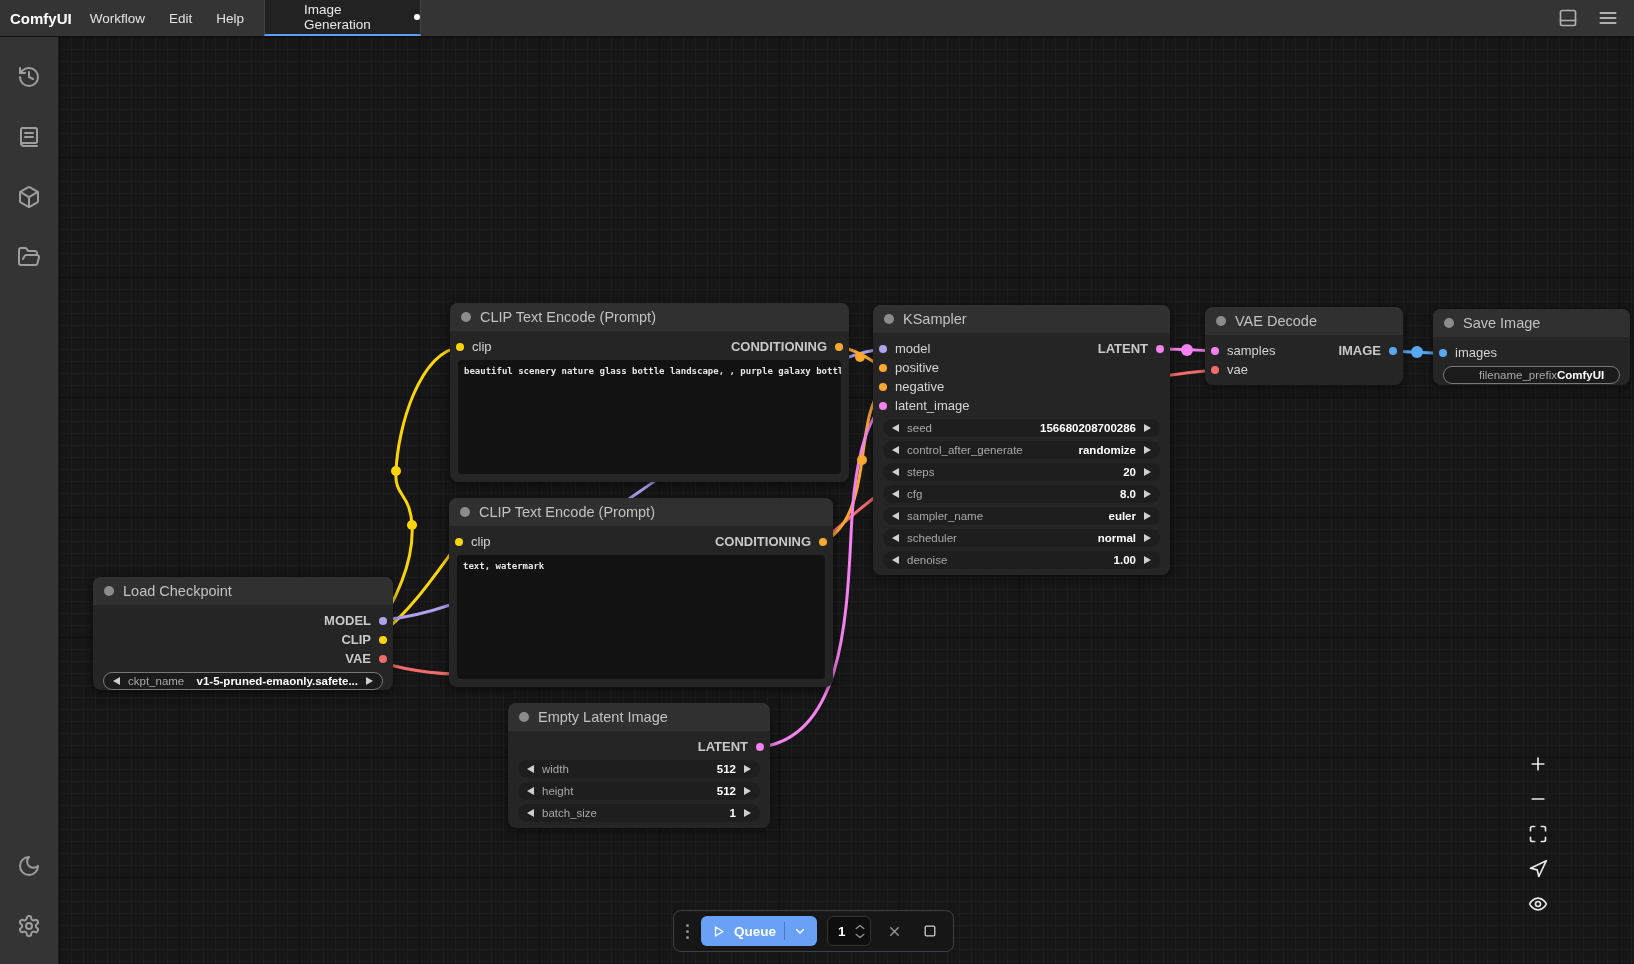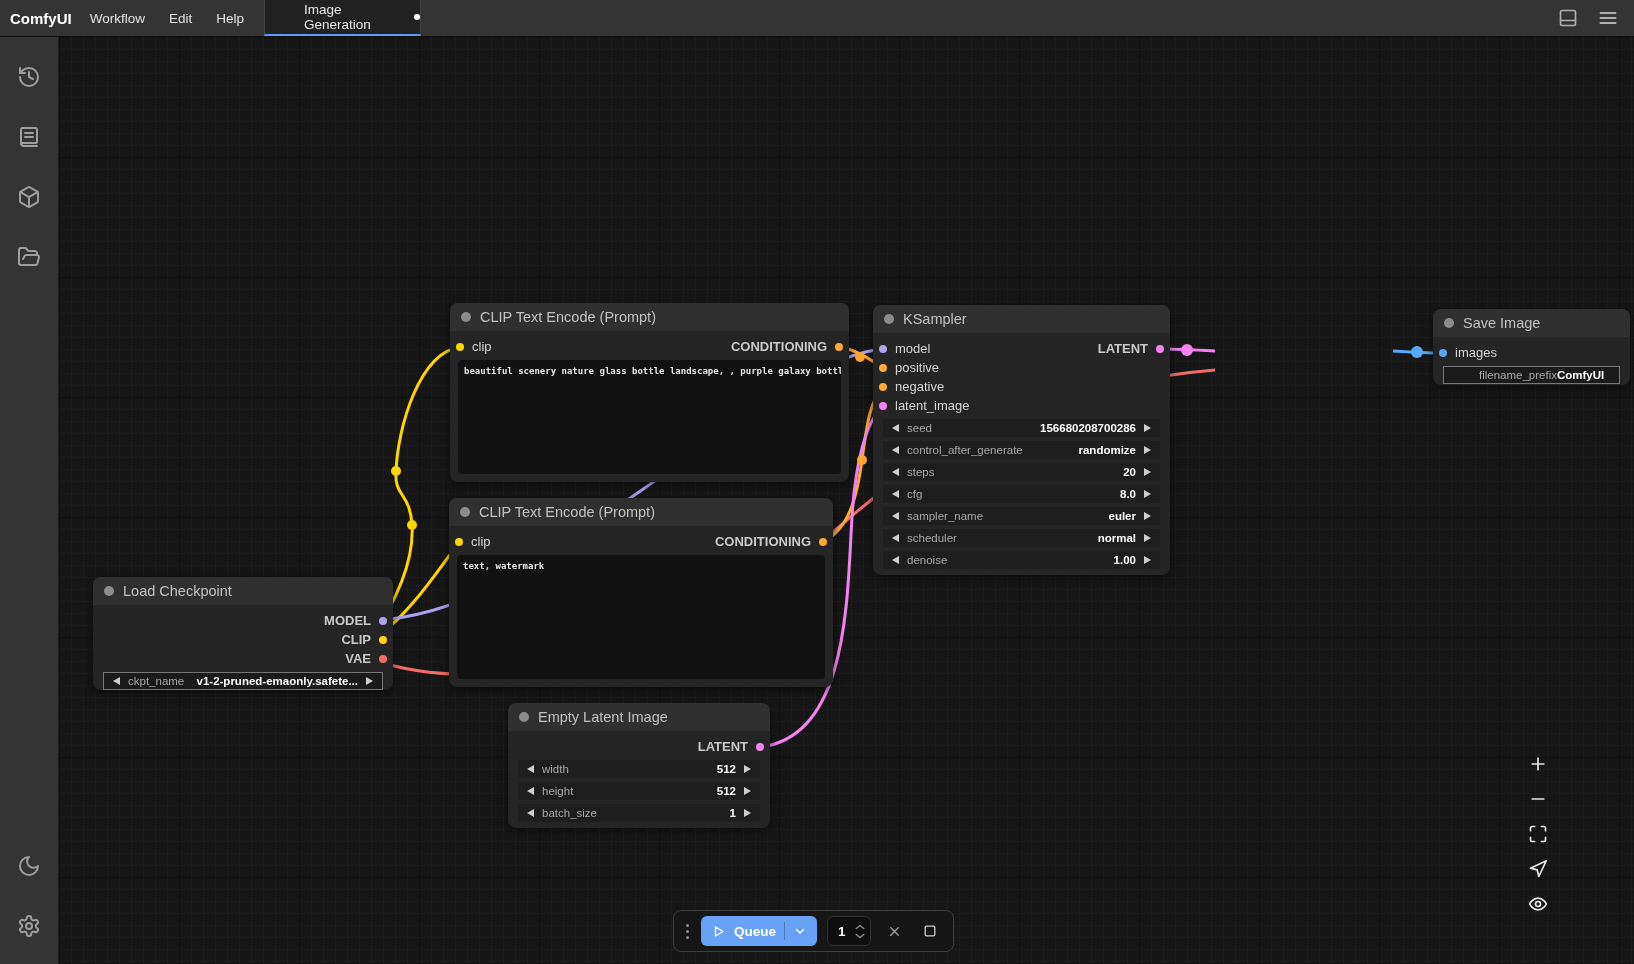--- a/index.html
+++ b/index.html
@@ -55,21 +55,21 @@
   .node-title { color:#c2c2c2; font-size:14.5px; white-space:nowrap; }
   .node-body { display:flex; flex-direction:column; flex:1; padding-top:6px; }
   .slot-row { height:19px; display:flex; align-items:center; padding:0 6px; font-size:13px; }
   .slot-dot { width:8px; height:8px; border-radius:50%; flex:none; cursor:crosshair; }
   .in-label { color:#d4d4d4; margin-left:8px; }
   .out-label { color:#c9c9c9; font-weight:600; margin-right:8px; }
   .flex-sp { flex:1; }
   .d-model{background:#b0a0f0}.d-clip{background:#ffd500}.d-vae{background:#f26c6c}
   .d-cond{background:#ffa931}.d-latent{background:#f582ee}.d-image{background:#58a8f5}
 
-  .widget { height:18px; margin:4px 10px 0; background:#1e1e1e; border-radius:0; display:flex;
+  .widget { height:18px; margin:4px 10px 0; background:#1e1e1e; border-radius:9px; display:flex;
     align-items:center; padding:0 9px; font-size:11.5px; cursor:pointer; }
   .widget.bordered { background:#1b1b1b; border:1px solid #787878; }
   .arrow-l { width:0; height:0; border-top:4px solid transparent; border-bottom:4px solid transparent;
     border-right:7px solid #cfcfcf; flex:none; }
   .arrow-r { width:0; height:0; border-top:4px solid transparent; border-bottom:4px solid transparent;
     border-left:7px solid #cfcfcf; flex:none; }
   .w-label { color:#a8a8a8; margin-left:8px; white-space:nowrap; }
   .w-value { margin-left:auto; margin-right:8px; color:#ffffff; font-weight:bold; white-space:nowrap; }
   .w-value.noarrow { margin-right:14px; }
   .w-label.wide { margin-left:26px; }
@@ -219,21 +219,21 @@
           <span class="out-label">CLIP</span>
           <span class="slot-dot d-clip"></span>
         </div>
         <div class="slot-row" style="justify-content:flex-end">
           <span class="out-label">VAE</span>
           <span class="slot-dot d-vae"></span>
         </div>
         <div class="widget bordered">
           <span class="arrow-l"></span>
           <span class="w-label">ckpt_name</span>
-          <span class="w-value">v1-2-pruned-emaonly.safete...</span>
+          <span class="w-value">v1-5-pruned-emaonly.safete...</span>
           <span class="arrow-r"></span>
         </div>
       </div>
     </div>
 
     <div class="node" style="left:391px; top:266px; width:399px; height:179px;">
       <div class="node-header">
         <span class="status-dot"></span>
         <span class="node-title">CLIP Text Encode (Prompt)</span>
       </div>
@@ -329,20 +329,39 @@
         </div>
         <div class="widget">
           <span class="arrow-l"></span>
           <span class="w-label">denoise</span>
           <span class="w-value">1.00</span>
           <span class="arrow-r"></span>
         </div>
       </div>
     </div>
 
+    <div class="node" style="left:1146px; top:270px; width:198px; height:78px;">
+      <div class="node-header">
+        <span class="status-dot"></span>
+        <span class="node-title">VAE Decode</span>
+      </div>
+      <div class="node-body">
+        <div class="slot-row">
+          <span class="slot-dot d-latent"></span>
+          <span class="in-label">samples</span>
+          <span class="flex-sp"></span>
+          <span class="out-label">IMAGE</span>
+          <span class="slot-dot d-image"></span>
+        </div>
+        <div class="slot-row">
+          <span class="slot-dot d-vae"></span>
+          <span class="in-label">vae</span>
+        </div>
+      </div>
+    </div>
 
     <div class="node" style="left:1374px; top:272px; width:197px; height:76px;">
       <div class="node-header">
         <span class="status-dot"></span>
         <span class="node-title">Save Image</span>
       </div>
       <div class="node-body">
         <div class="slot-row">
           <span class="slot-dot d-image"></span>
           <span class="in-label">images</span>

